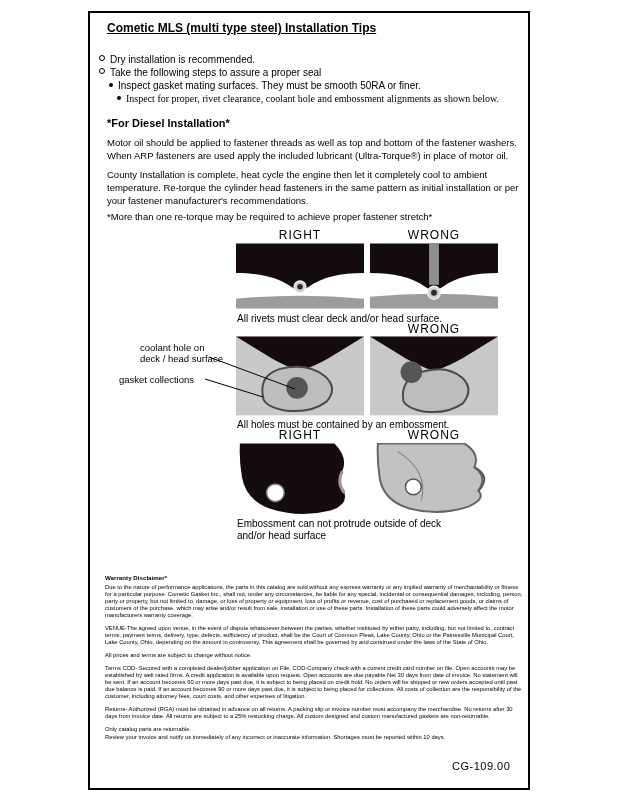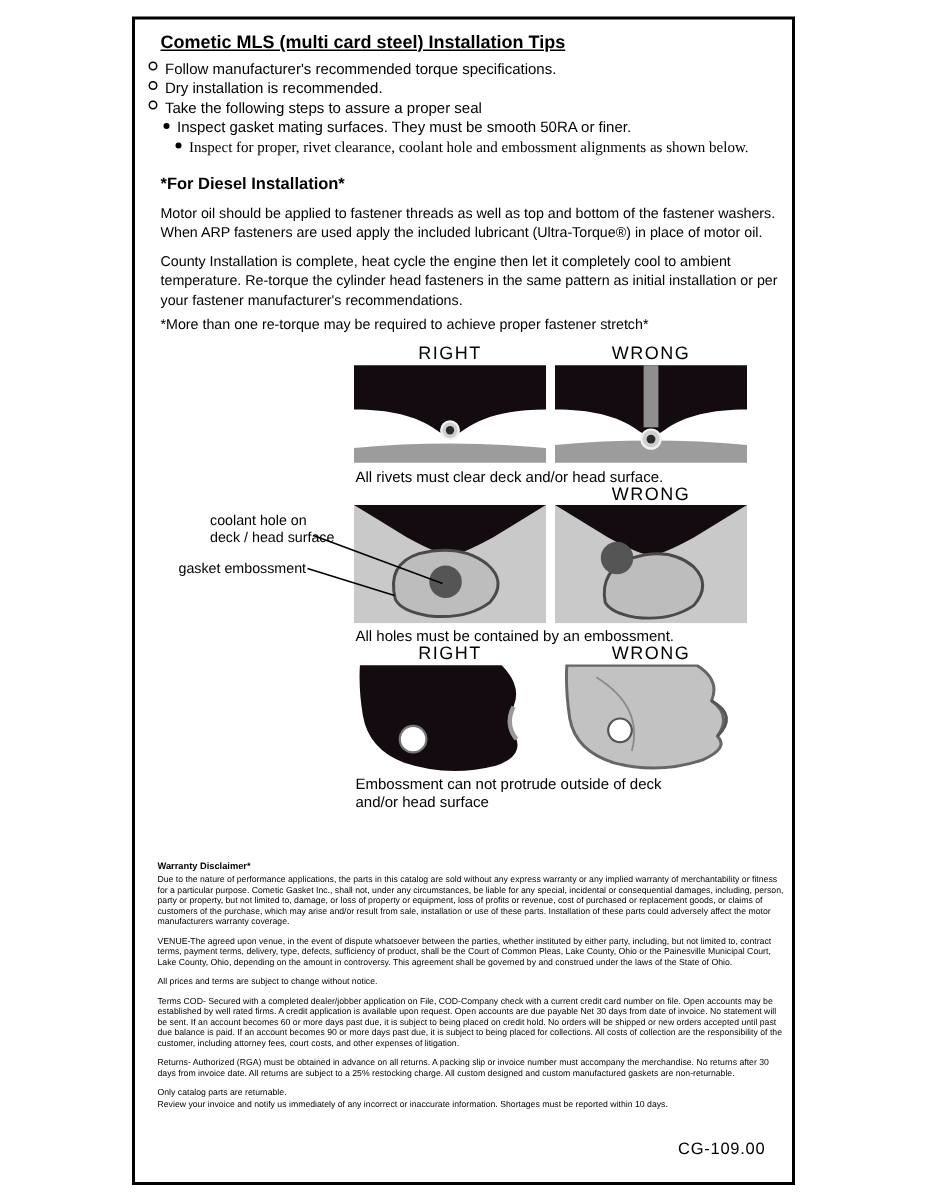--- a/index.html
+++ b/index.html
@@ -24,25 +24,22 @@
   .warranty p{margin:0 0 6px 0;}
   .footer{left:452px;top:760px;font-size:11px;letter-spacing:0.5px;}
   svg{display:block;}
 </style>
 </head>
 <body>
 
 <div class="page">
   <div class="frame"></div>
 
-  <div class="abs title">Cometic MLS (multi card steel) Installation Tips</div>
+  <div class="abs title">Cometic MLS (multi type steel) Installation Tips</div>
 
-  <div class="abs bullet-row" style="left:99px;top:41px;">
-    <span class="o-bullet"></span><span>Follow manufacturer's recommended torque specifications.</span>
-  </div>
   <div class="abs bullet-row" style="left:99px;top:54px;">
     <span class="o-bullet"></span><span>Dry installation is recommended.</span>
   </div>
   <div class="abs bullet-row" style="left:99px;top:67px;">
     <span class="o-bullet"></span><span>Take the following steps to assure a proper seal</span>
   </div>
 
   <div class="abs bullet-row" style="left:109px;top:80px;">
     <span class="f-bullet"></span><span>Inspect gasket mating surfaces.  They must be smooth 50RA or finer.</span>
   </div>
@@ -92,21 +89,21 @@
   <div class="abs" style="left:370px;top:336px;">
     <svg width="128" height="80" viewBox="0 0 130 80">
       <rect width="130" height="80" fill="#c9c9c9"></rect>
       <path d="M0,0 H130 L94,22 Q72,34 65,34 Q58,34 36,22 Z" fill="#140b10"></path>
       <path d="M34,66 Q30,44 52,36 Q78,28 94,42 Q106,54 94,68 Q78,79 54,76 Q38,73 34,66 Z" fill="#bdbdbd" stroke="#4a4a4a" stroke-width="2"></path>
       <circle cx="42" cy="36" r="11" fill="#555555"></circle>
     </svg>
   </div>
 
   <div class="abs ann" style="left:140px;top:342px;width:84px;">coolant hole on deck / head surface</div>
-  <div class="abs ann" style="left:119px;top:374px;width:100px;">gasket embossment</div>
+  <div class="abs ann" style="left:119px;top:374px;width:100px;">gasket collections</div>
   <div class="abs" style="left:195px;top:345px;">
     <svg width="110" height="60" viewBox="0 0 110 60">
       <line x1="14" y1="12" x2="100" y2="44" stroke="#000" stroke-width="1"></line>
       <line x1="10" y1="34" x2="68" y2="52" stroke="#000" stroke-width="1"></line>
     </svg>
   </div>
   <div class="abs caption" style="left:237px;top:419px;">All holes must be contained by an embossment.</div>
 
   <div class="abs dg-label" style="left:236px;top:428px;">RIGHT</div>
   <div class="abs dg-label" style="left:370px;top:428px;">WRONG</div>

